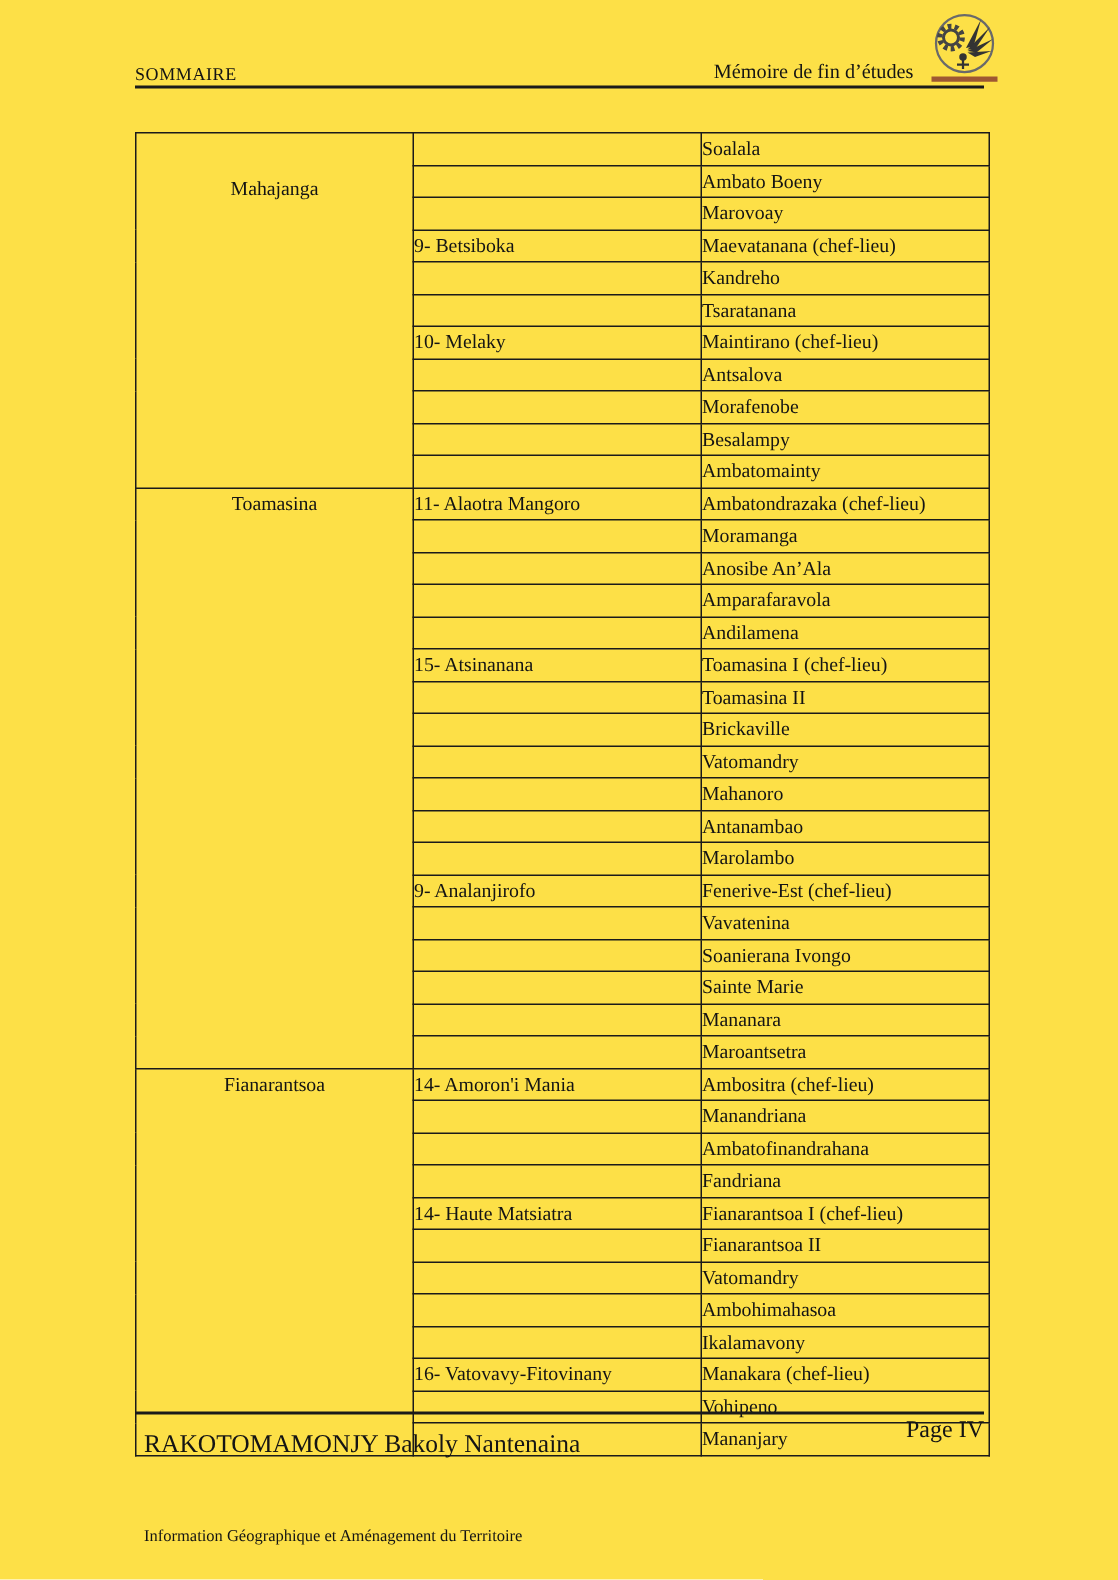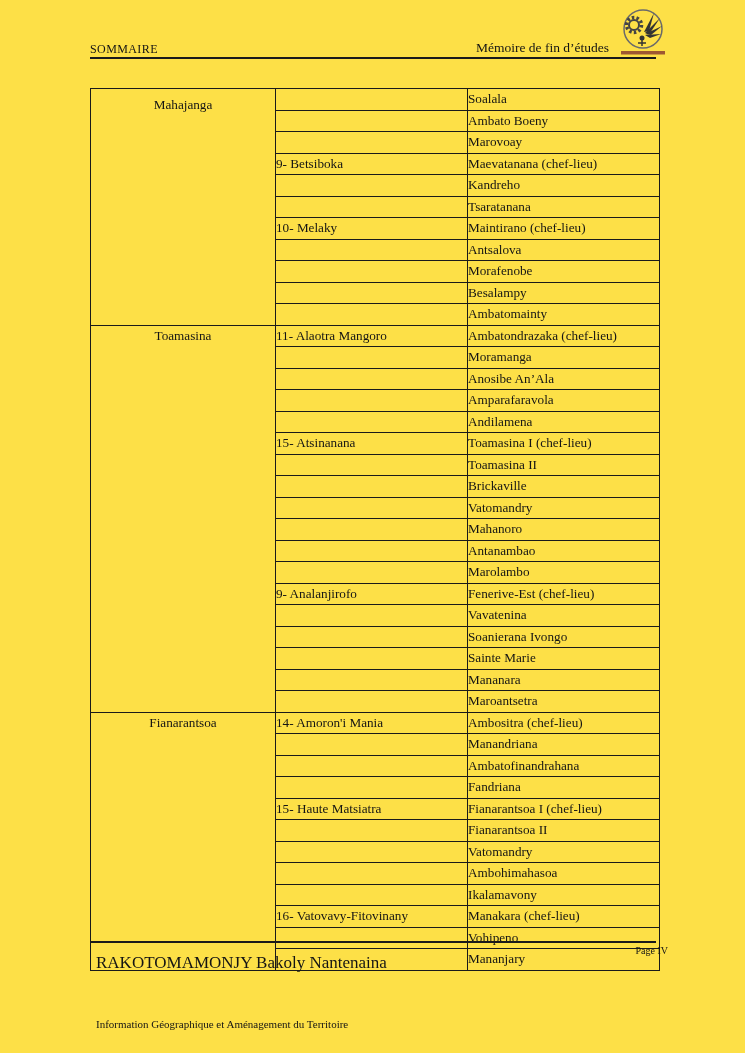--- a/index.html
+++ b/index.html
@@ -45,25 +45,25 @@
   }
   td.region{
     width:191px;
     padding-left:30px;white-space:pre;margin-top:28px;
   }
   td.district{
     width:191px;
     padding-left:7px;
   }
   .province-label{line-height:20.5px;}
-  .province-0 .province-label{margin-top:6px;}
+  .province-0 .province-label{margin-top:27px;}
   
   .page-num{
     position:absolute;left:90px;top:945px;width:566px;
-    text-align:right;font-size:10px;margin-left:12px;
+    text-align:right;font-size:16px;
   }
   .ftr-author{
     position:absolute;left:96px;top:953px;
     font-size:17px;
   }
   .ftr-program{
     position:absolute;left:96px;top:1018px;
     font-size:11px;
   }
 </style>
@@ -231,21 +231,21 @@
         </tr>
         <tr>
           <td class="region"></td>
           <td class="district">Ambatofinandrahana</td>
         </tr>
         <tr>
           <td class="region"></td>
           <td class="district">Fandriana</td>
         </tr>
         <tr>
-          <td class="region">15- Haute Matsiatra</td>
+          <td class="region">14- Haute Matsiatra</td>
           <td class="district">Fianarantsoa I (chef-lieu)</td>
         </tr>
         <tr>
           <td class="region"></td>
           <td class="district">Fianarantsoa II</td>
         </tr>
         <tr>
           <td class="region"></td>
           <td class="district">Vatomandry</td>
         </tr>

